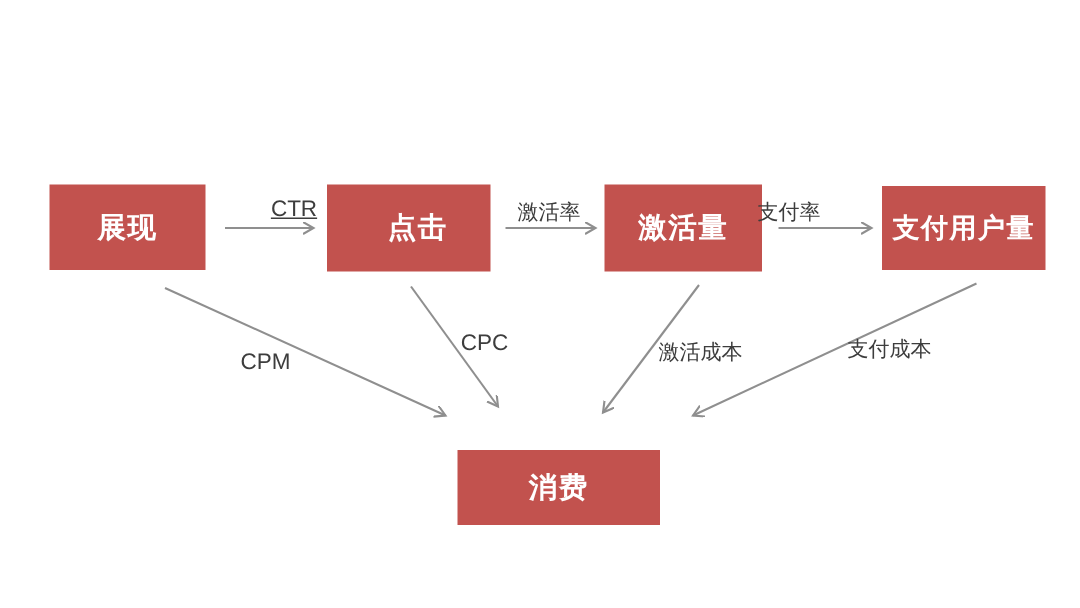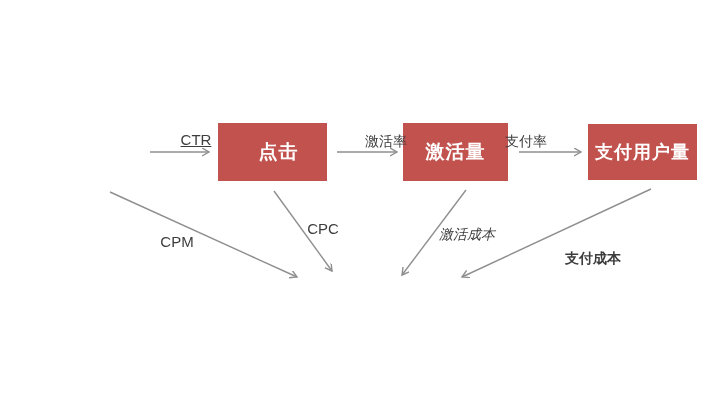--- a/index.html
+++ b/index.html
@@ -42,26 +42,26 @@
   .node-spend       { left: 305px; top: 300px; width: 135px; height: 50px; }
   .edge-label {
     position: absolute;
     transform: translateX(-50%);
     color: var(--color-edge_label, #3d3d3d);
     font-size: 14px;
     white-space: nowrap;
   }
   .edge-label.latin { font-size: 15px; }
   .lbl-ctr    { left: 196px; top: 131px; text-decoration: underline; }
-  .lbl-actrate{ left: 366px; top: 133px; margin-left: 20px; }
+  .lbl-actrate{ left: 366px; top: 133px; }
   .lbl-payrate{ left: 526px; top: 133px; }
   .lbl-cpm    { left: 177px; top: 233px; }
   .lbl-cpc    { left: 323px; top: 220px; }
-  .lbl-actcost{ left: 467px; top: 226px; font-style: italic; }
-  .lbl-paycost{ left: 593px; top: 250px; font-weight: bold; }
+  .lbl-actcost{ left: 467px; top: 226px; }
+  .lbl-paycost{ left: 593px; top: 224px; }
 </style>
 </head>
 <body>
 
 <div class="stage">
 
   <svg class="arrows" viewBox="0 0 720 405" xmlns="http://www.w3.org/2000/svg">
     <defs>
       <marker id="arrowhead" markerWidth="12" markerHeight="12" refX="7" refY="4" orient="auto" markerUnits="userSpaceOnUse">
         <path d="M0,0 L7,4 L0,8" fill="none" stroke="var(--color-arrow, #8f8f8f)" stroke-width="1.4"></path>
@@ -69,28 +69,34 @@
     </defs>
     <line x1="150" y1="152" x2="209" y2="152" marker-end="url(#arrowhead)"></line>
     <line x1="337" y1="152" x2="397" y2="152" marker-end="url(#arrowhead)"></line>
     <line x1="519" y1="152" x2="581" y2="152" marker-end="url(#arrowhead)"></line>
     <line x1="110" y1="192" x2="297" y2="277" marker-end="url(#arrowhead)"></line>
     <line x1="274" y1="191" x2="332" y2="271" marker-end="url(#arrowhead)"></line>
     <line x1="466" y1="190" x2="402" y2="275" marker-end="url(#arrowhead)"></line>
     <line x1="651" y1="189" x2="462" y2="277" marker-end="url(#arrowhead)"></line>
   </svg>
 
+  <div class="node node-impressions">
+    <span>展现</span>
+  </div>
   <div class="node node-clicks">
     <span>点击</span>
   </div>
   <div class="node node-paying">
     <span>支付用户量</span>
   </div>
   <div class="node node-activations">
     <span>激活量</span>
+  </div>
+  <div class="node node-spend">
+    <span>消费</span>
   </div>
 
   <div class="edge-label latin lbl-ctr">CTR</div>
   <div class="edge-label lbl-actrate">激活率</div>
   <div class="edge-label lbl-payrate">支付率</div>
   <div class="edge-label latin lbl-cpm">CPM</div>
   <div class="edge-label latin lbl-cpc">CPC</div>
   <div class="edge-label lbl-actcost">激活成本</div>
   <div class="edge-label lbl-paycost">支付成本</div>
 

